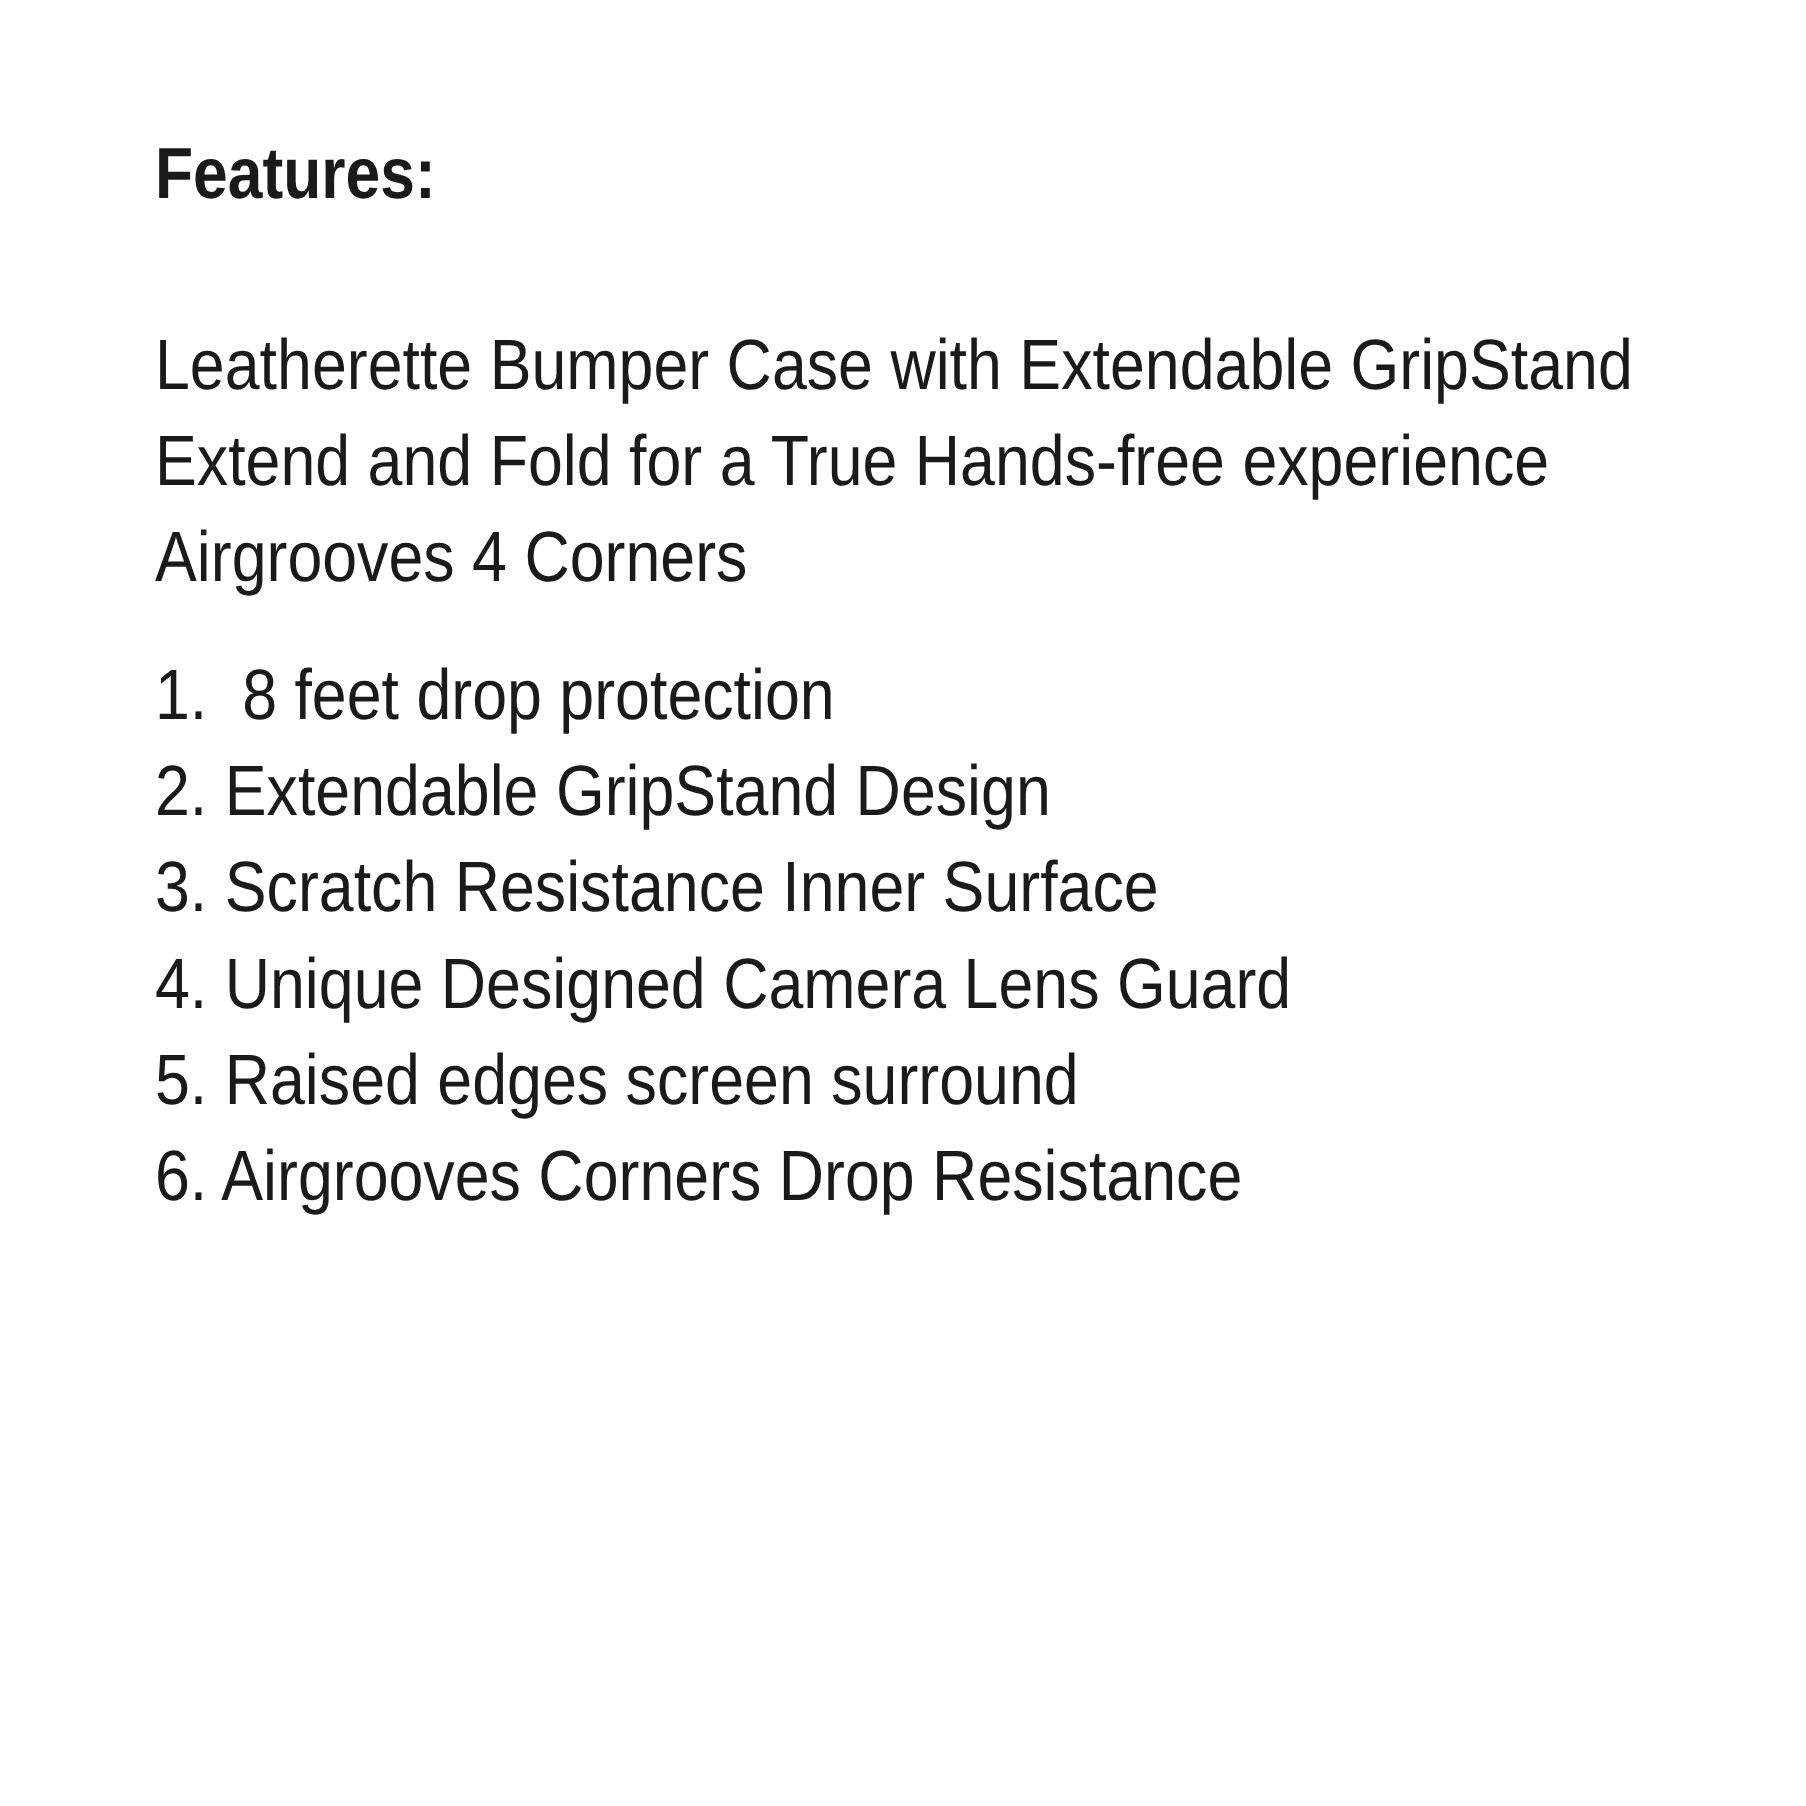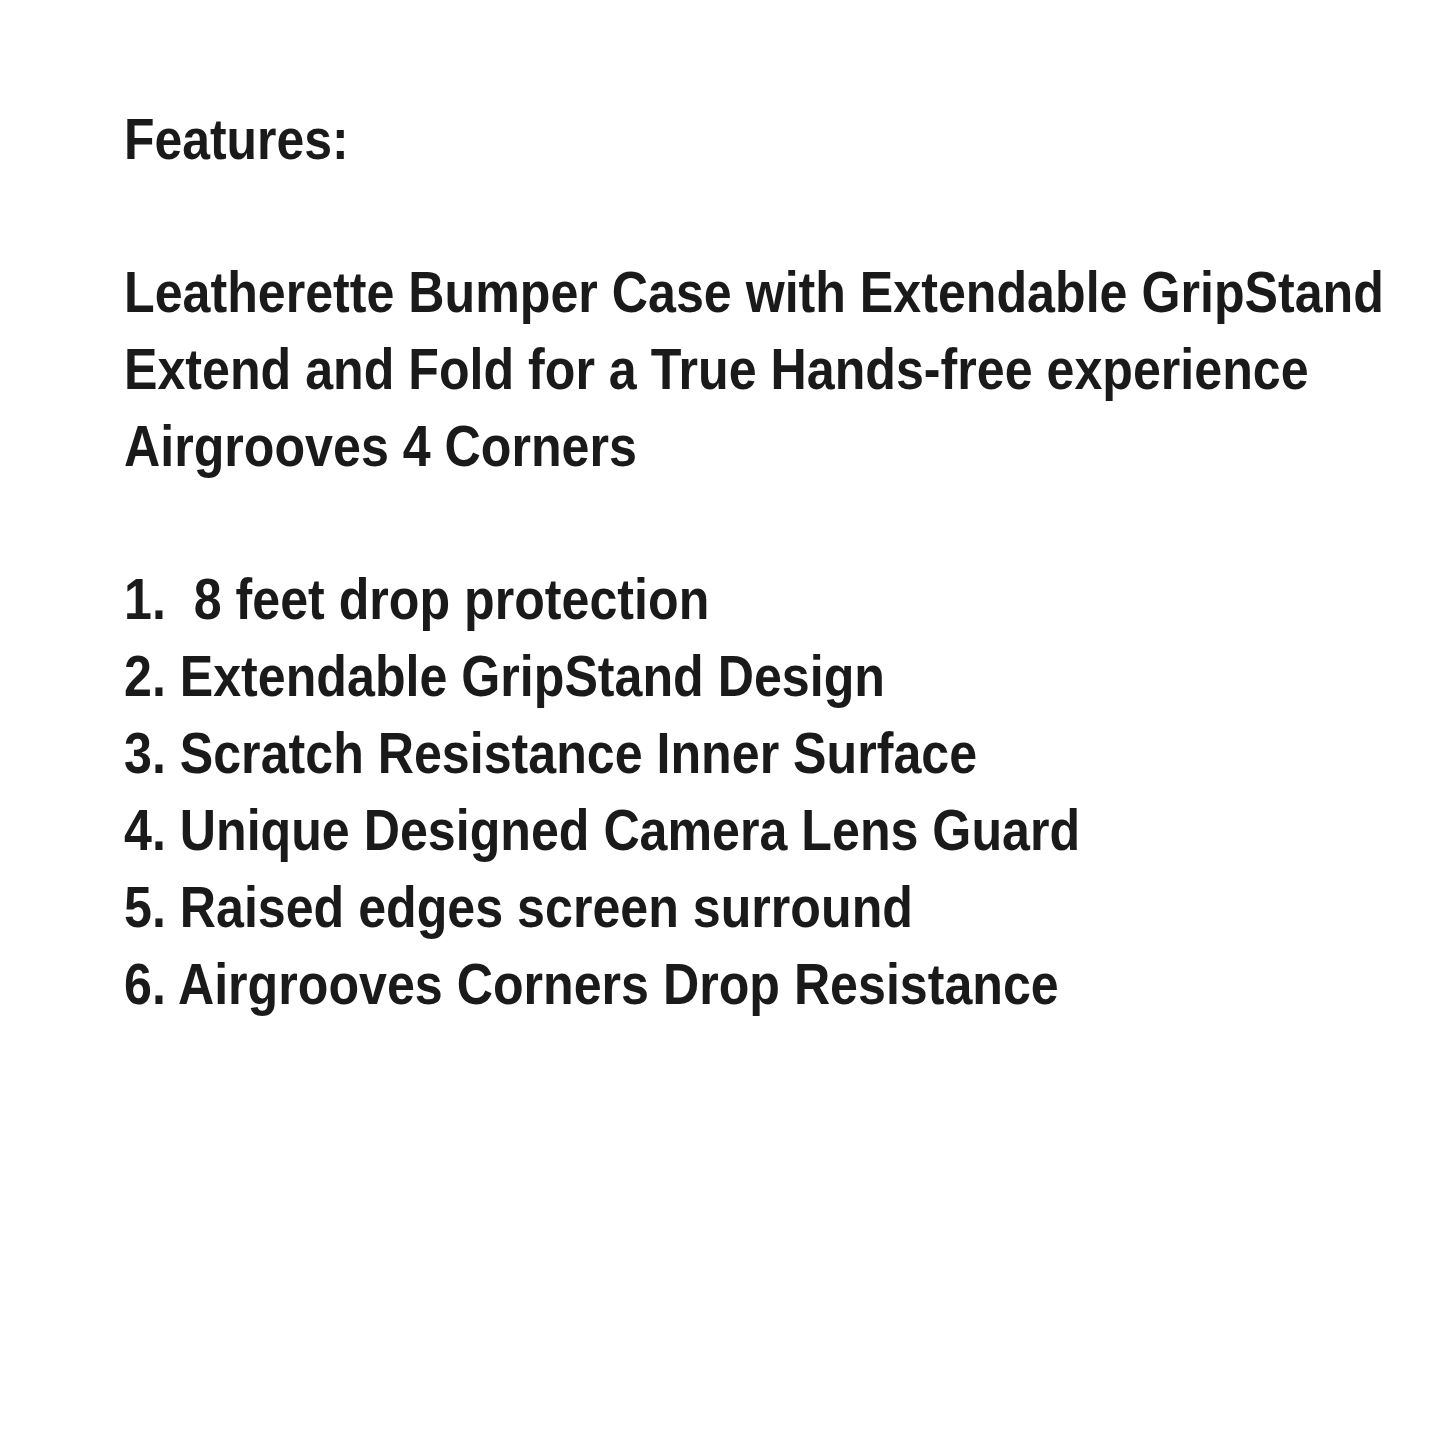--- a/index.html
+++ b/index.html
@@ -30,25 +30,23 @@
     transform: scaleX(0.86);
     transform-origin: 0 0;
   }
   .line {
     font-size: 57px;
     line-height: 77px;
     white-space: pre; 
   }
   .para {
     margin-top: 77px; 
-    font-weight: bold;
   }
   .list {
-    margin-top: 76px; 
-    font-weight: bold;
+    margin-top: 33px; 
   }
 </style>
 </head>
 <body>
 
 <div class="doc">
 
   <div class="heading">Features:</div>
 
   <div class="para">

